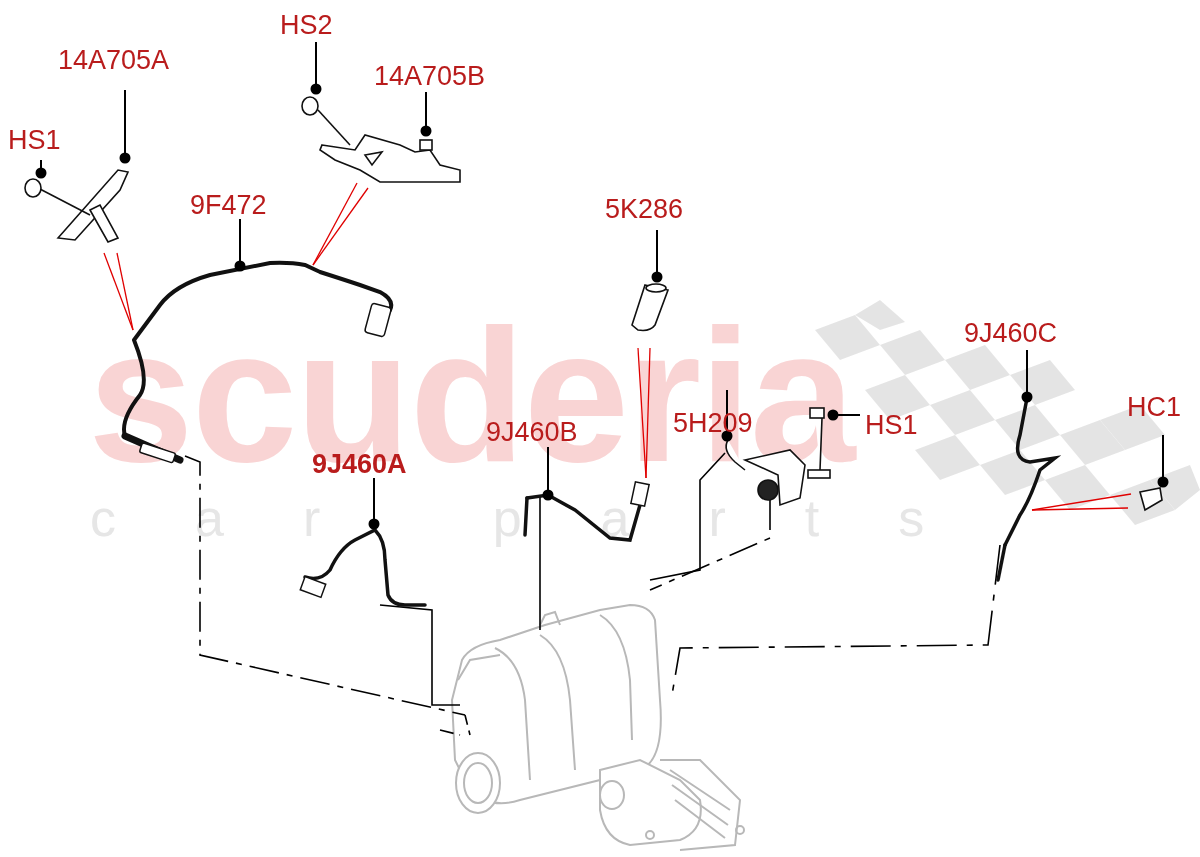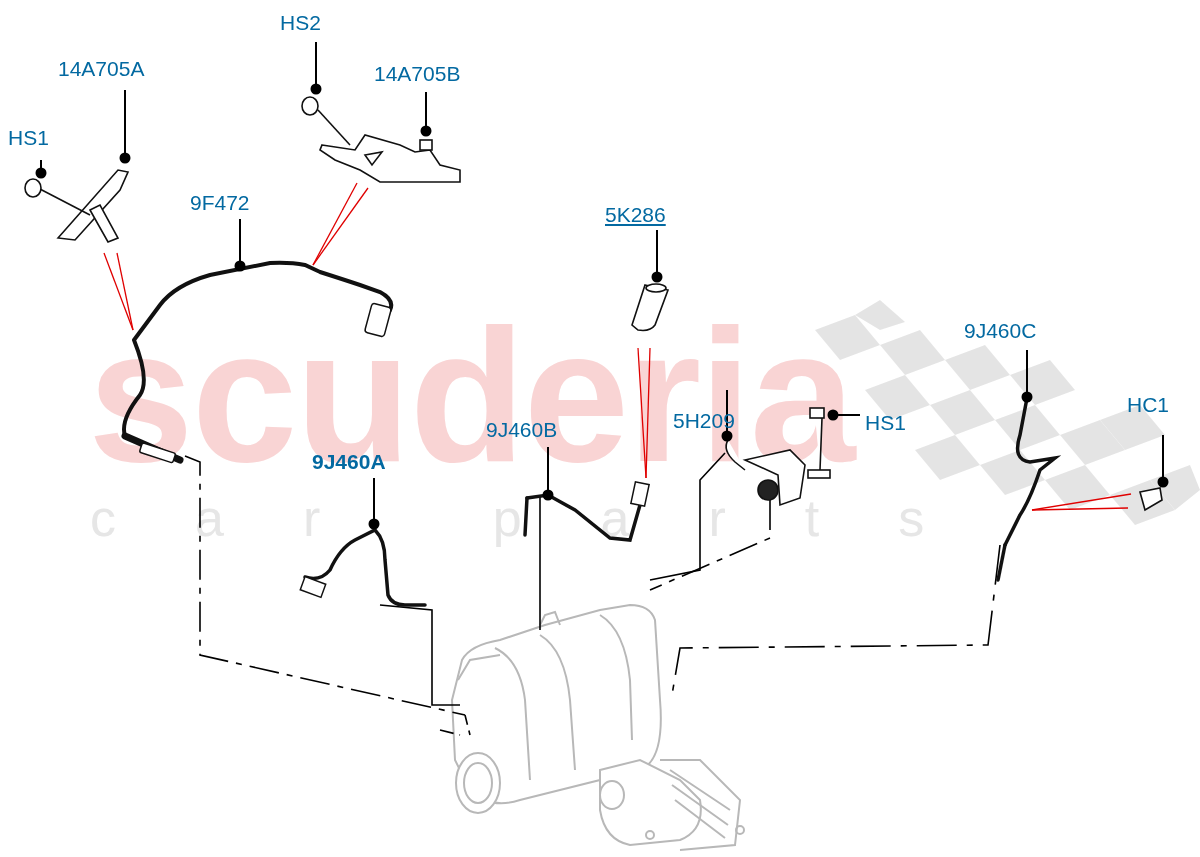--- a/index.html
+++ b/index.html
@@ -1,21 +1,21 @@
 <!DOCTYPE html>
 <html><head>
 <meta charset="utf-8">
 <style>
   html, body { margin:0; padding:0; background:#ffffff; }
   body { width:1200px; height:857px; position:relative; overflow:hidden; font-family:"Liberation Sans", sans-serif; }
   .stage { position:absolute; left:0; top:0; width:1200px; height:857px; }
   svg.art { position:absolute; left:0; top:0; }
   .wm-main { position:absolute; left:88px; top:300px; font-size:190px; font-weight:bold; color:#f9d4d4; letter-spacing:-2px; line-height:1; font-family:"Liberation Sans", sans-serif; }
   .wm-sub { position:absolute; left:90px; top:492px; font-size:52px; color:#e6e6e6; letter-spacing:79px; line-height:1; font-family:"Liberation Sans", sans-serif; }
-  .callout { position:absolute; color:#0369a1; font-size:21px; line-height:1; white-space:nowrap; cursor:pointer; font-family:"Liberation Sans", sans-serif; }
+  .callout { position:absolute; color:#b91c1c; font-size:27px; line-height:1; white-space:nowrap; cursor:pointer; font-family:"Liberation Sans", sans-serif; }
 </style>
 </head>
 <body>
 
 <div class="stage">
 
   <div class="wm-main">scuderia</div>
   <div class="wm-sub">car parts</div>
 
   <svg class="art" width="1200" height="857" viewBox="0 0 1200 857">
@@ -167,24 +167,24 @@
       <line x1="374" y1="478" x2="374" y2="523"></line>
         <circle cx="374" cy="524" r="4.5"></circle>
       <line x1="1027" y1="350" x2="1027" y2="396"></line>
         <circle cx="1027" cy="397" r="4.5"></circle>
       <line x1="1163" y1="435" x2="1163" y2="481"></line>
         <circle cx="1163" cy="482" r="4.5"></circle>
     </g>
   </svg>
 
   <div class="callout" style="left:8px;top:127px;">HS1</div>
-  <div class="callout" style="left:58px;top:58px;">14A705A</div>
+  <div class="callout" style="left:58px;top:47px;">14A705A</div>
   <div class="callout" style="left:280px;top:12px;">HS2</div>
   <div class="callout" style="left:374px;top:63px;">14A705B</div>
   <div class="callout" style="left:190px;top:192px;">9F472</div>
-  <div class="callout" style="left:605px;top:204px;text-decoration:underline;">5K286</div>
+  <div class="callout" style="left:605px;top:196px;">5K286</div>
   <div class="callout" style="left:673px;top:362px;margin-top:48px;">5H209</div>
   <div class="callout" style="left:865px;top:412px;">HS1</div>
   <div class="callout" style="left:486px;top:419px;">9J460B</div>
   <div class="callout" style="left:312px;top:451px;font-weight:bold;">9J460A</div>
   <div class="callout" style="left:964px;top:320px;">9J460C</div>
   <div class="callout" style="left:1127px;top:394px;">HC1</div>
 </div>
 
 </body></html>

